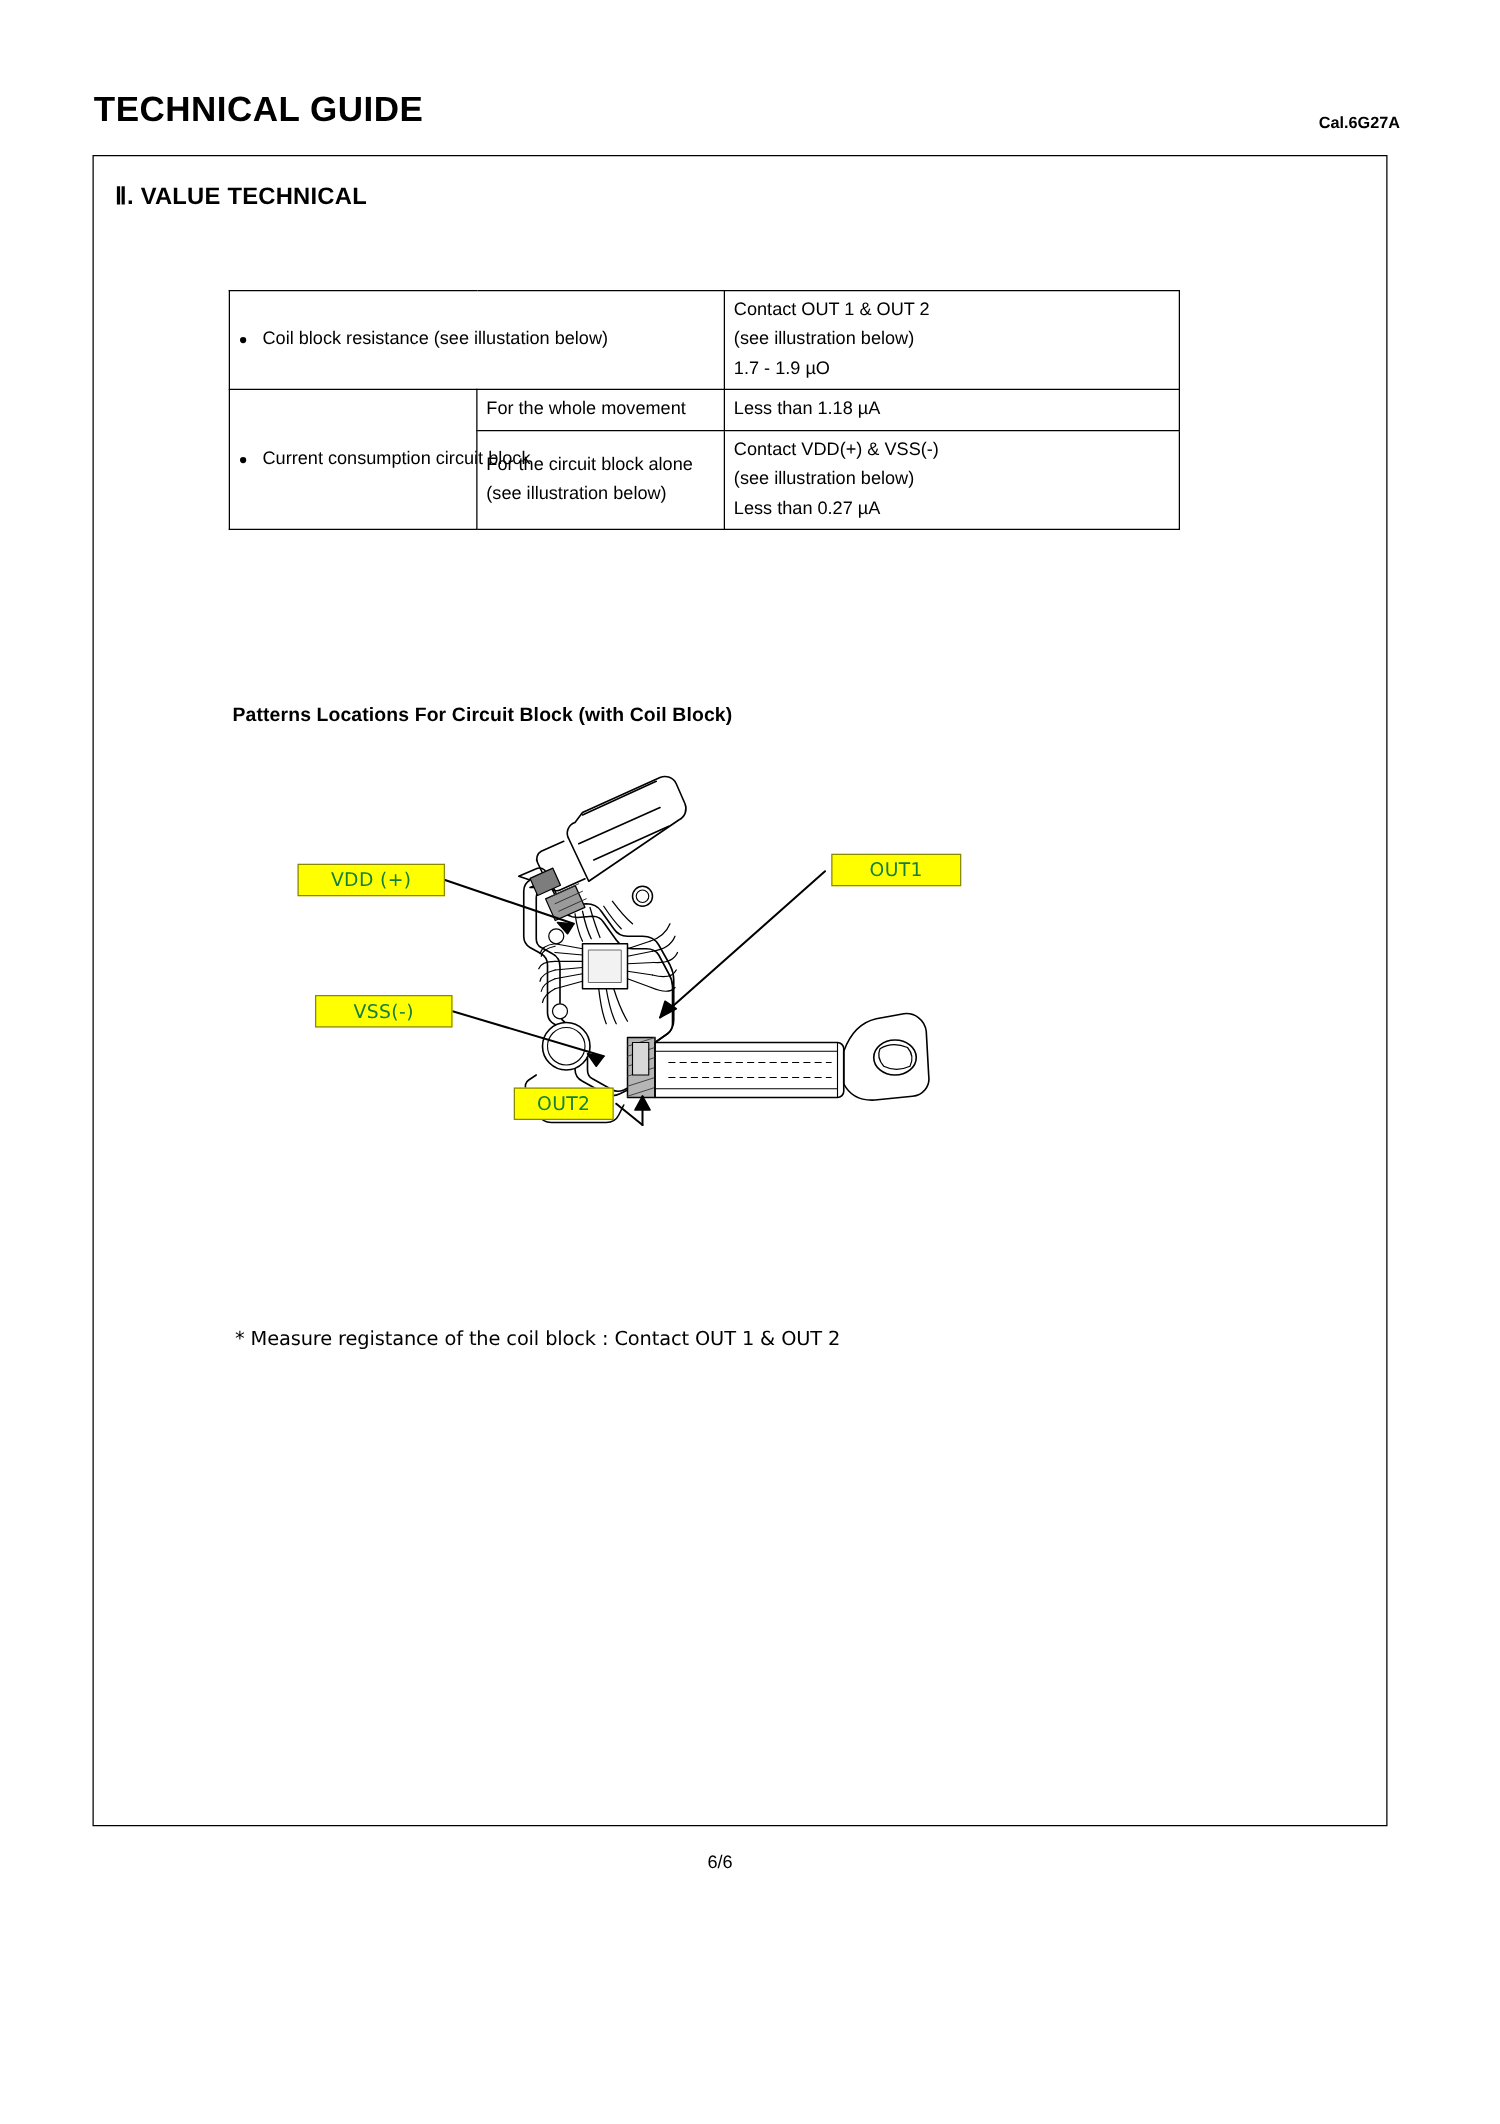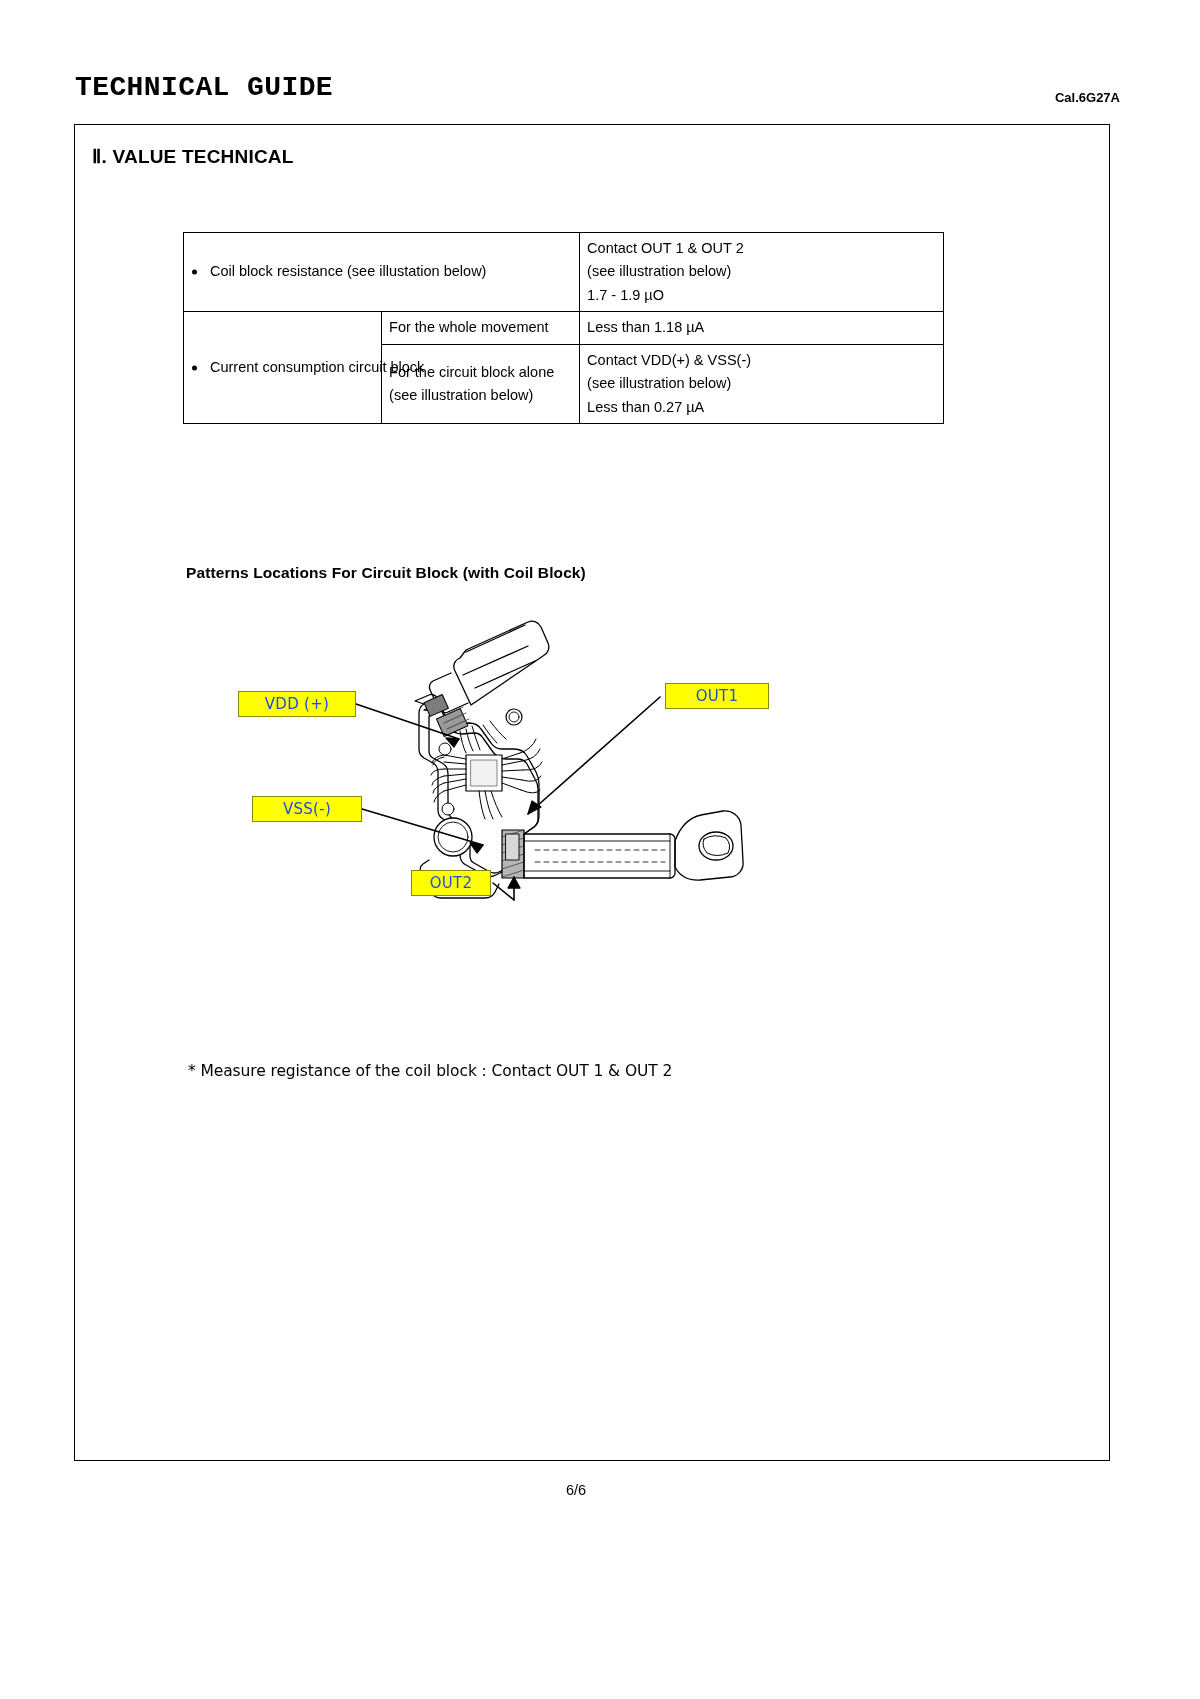--- a/index.html
+++ b/index.html
@@ -24,21 +24,21 @@
     width: 1045px;
     height: 44px;
   }
   .doc-title {
     position: absolute;
     left: 0;
     top: 0;
     font-size: 28px;
     font-weight: bold;
     letter-spacing: 0.4px;
-    font-family: Liberation Mono, monospace;
+    font-family: Liberation Sans, sans-serif;
     white-space: nowrap;
   }
   .doc-caliber {
     position: absolute;
     right: 0;
     top: 18px;
     font-size: 13px;
     font-weight: bold;
     white-space: nowrap;
   }
@@ -123,21 +123,21 @@
   }
   .diagram-area svg { display: block; }
 
   
   .callout {
     position: absolute;
     background: #ffff00;
     border: 1.3px solid #8a8a00;
     font-size: 15px;
     font-weight: normal;
-    color: #1d4ed8;
+    color: #15803d;
     text-align: center;
     letter-spacing: 0.3px;
     box-sizing: border-box;
     white-space: nowrap;
     font-family: "DejaVu Sans", sans-serif;
   }
   #callout-vdd {
     left: 55px; top: 86px; width: 118px; height: 26px; line-height: 24px;
   }
   #callout-vss {

